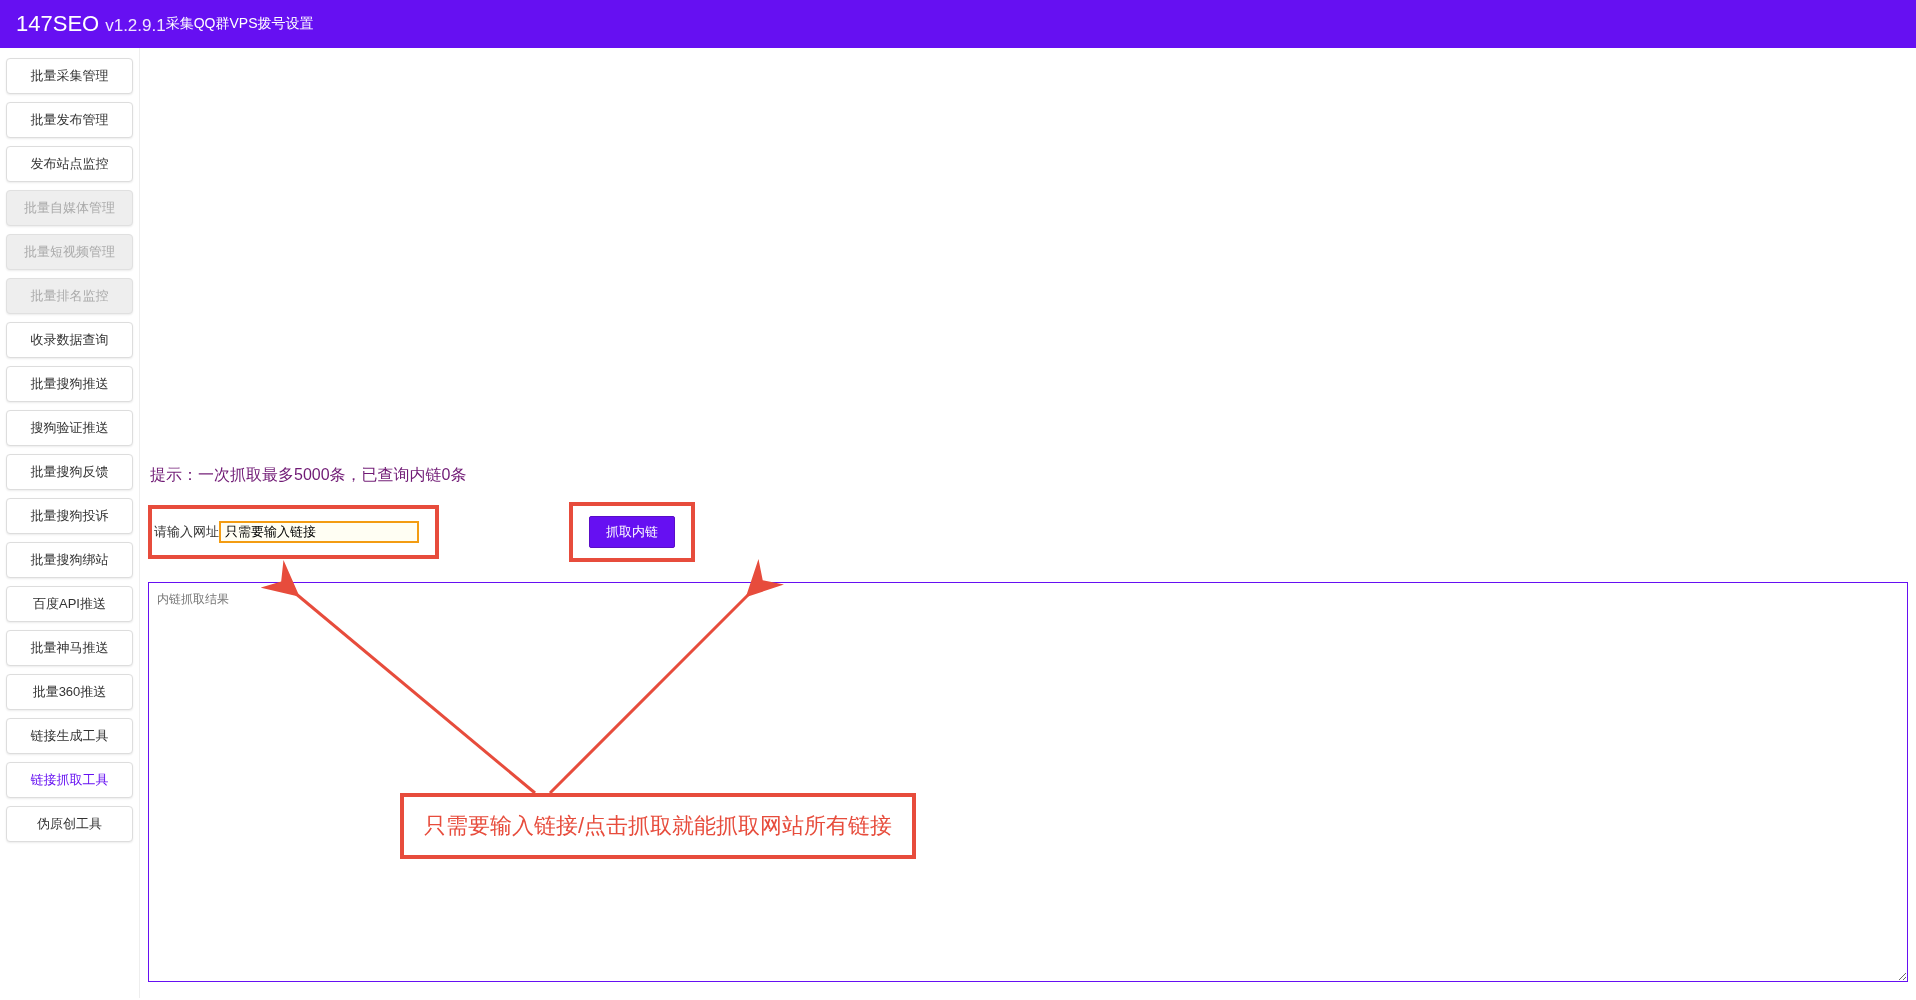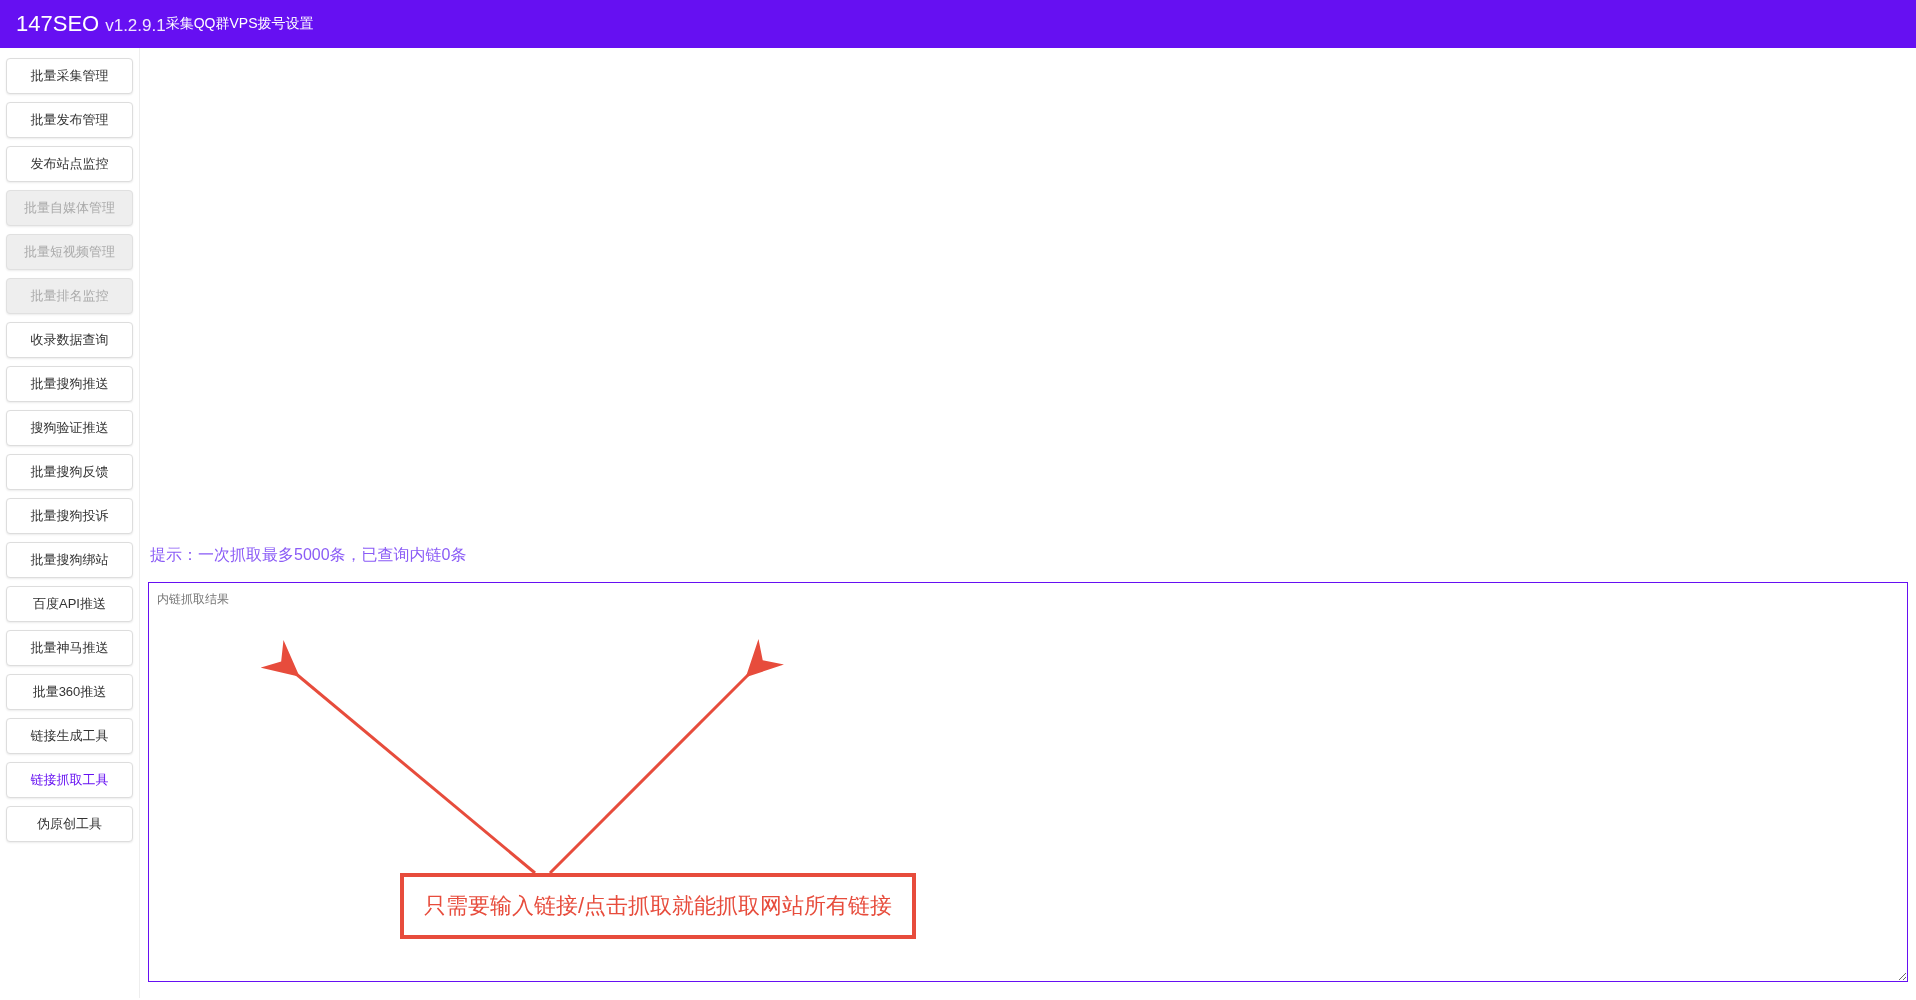--- a/index.html
+++ b/index.html
@@ -73,21 +73,21 @@
     .side-btn.active {
       color: #6610f2;
     }
     .main {
       flex: 1;
       padding: 12px 8px;
       position: relative;
     }
     .hint {
       font-size: 16px;
-      color: #8b5cf6;
+      color: #701a75;
       margin-bottom: 16px;
       margin-left: 2px;
     }
     .input-row {
       display: flex;
       align-items: center;
       gap: 0;
       margin-bottom: 20px;
     }
     .input-group {
@@ -184,20 +184,29 @@
       <button class="side-btn">批量神马推送</button>
       <button class="side-btn">批量360推送</button>
       <button class="side-btn">链接生成工具</button>
       <button class="side-btn active">链接抓取工具</button>
       <button class="side-btn">伪原创工具</button>
     </div>
 
   <div class="main">
     <div class="hint">提示：一次抓取最多5000条，已查询内链0条</div>
 
+    <div class="input-row">
+      <div class="input-group">
+        <span class="input-label">请输入网址</span>
+        <input class="url-input" type="text" value="只需要输入链接" style="">
+      </div>
+      <div class="btn-group">
+        <button class="fetch-btn">抓取内链</button>
+      </div>
+    </div>
 
     <textarea class="result-area" placeholder="内链抓取结果" style=""></textarea>
 
     <div class="annotation-box">只需要输入链接/点击抓取就能抓取网站所有链接</div>
 
     <div class="arrow" style="top:130px; left:145px;">
       <svg width="260" height="220">
         <defs>
           <marker id="ah1" markerWidth="12" markerHeight="12" refX="2" refY="6" orient="auto">
             <path d="M12,0 L0,6 L12,12 L8,6 Z" fill="#e74c3c"></path>

